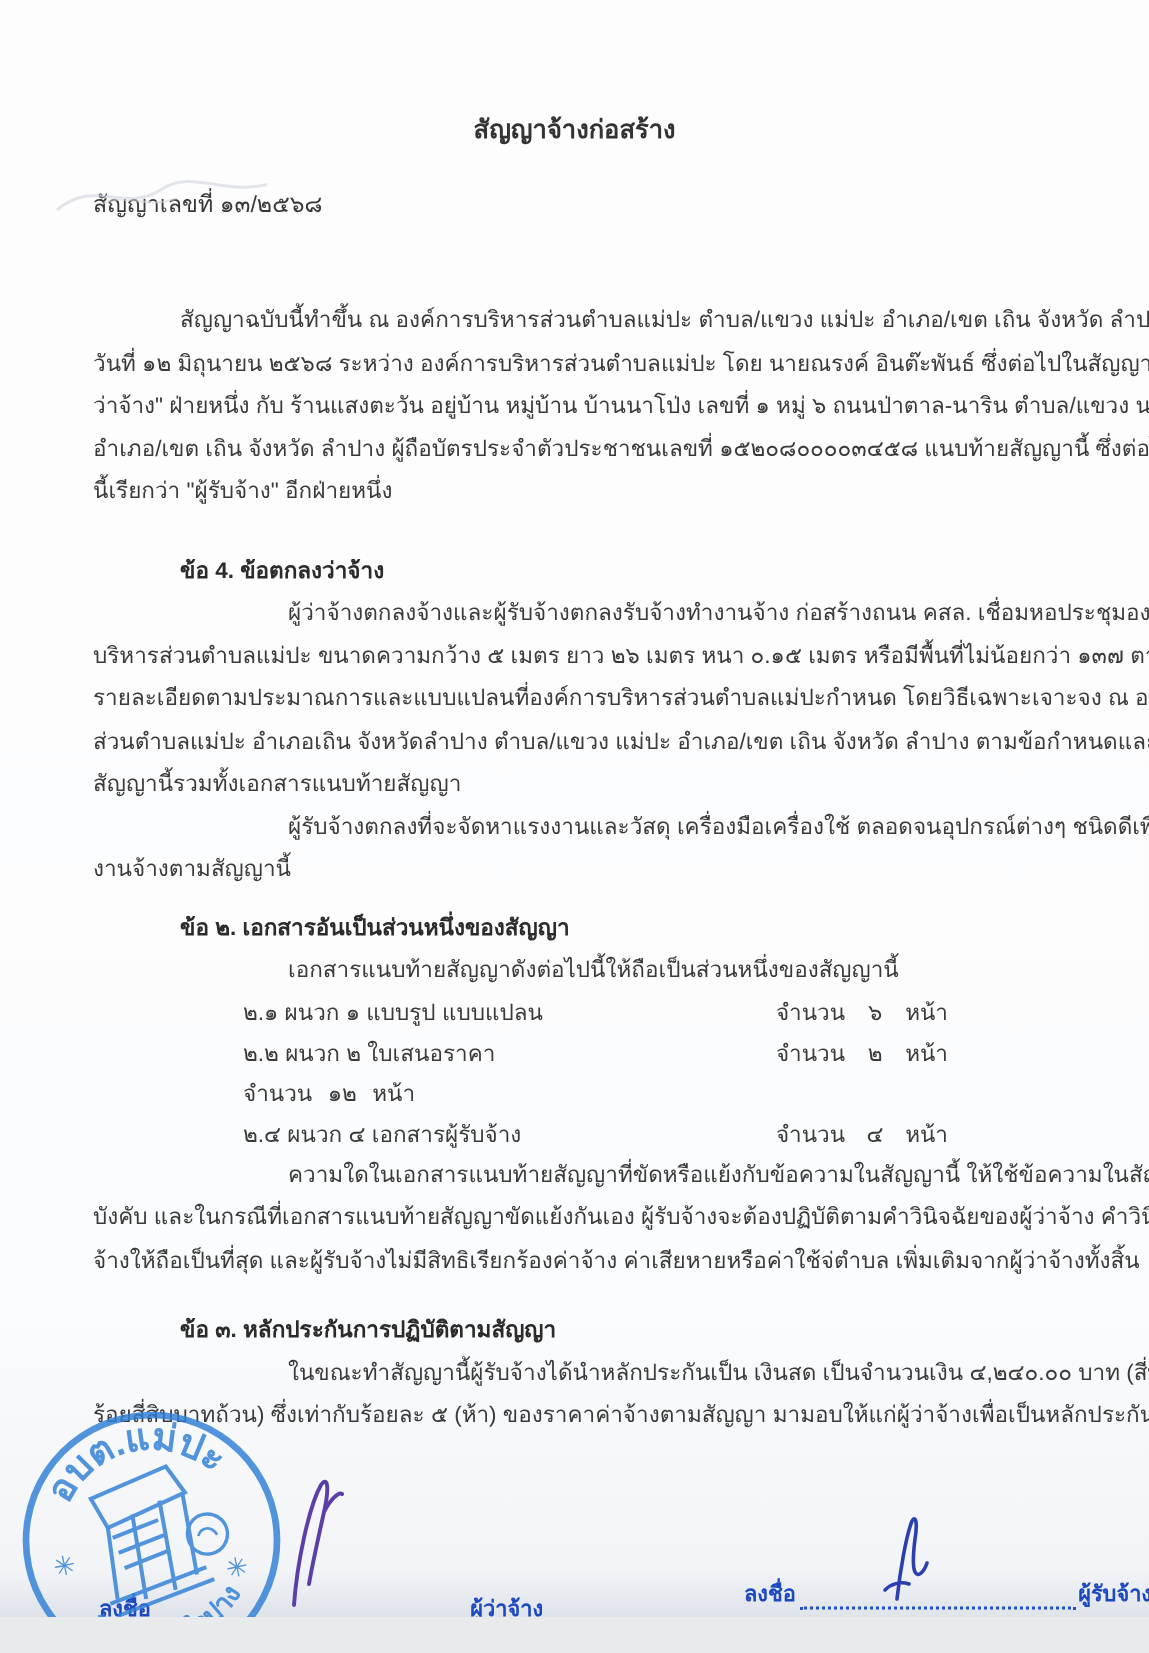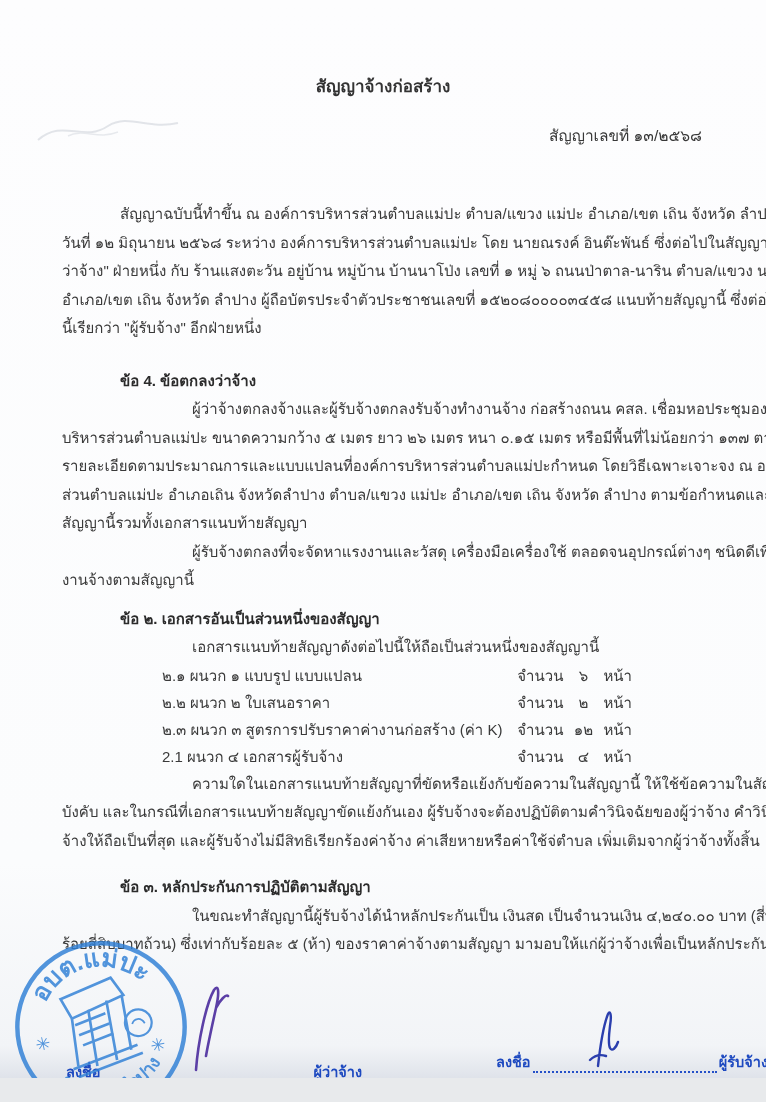--- a/index.html
+++ b/index.html
@@ -5,21 +5,21 @@
   html,body{margin:0;padding:0;background:#e8eaec;}
   .page{
     position:relative; width:766px; height:1078px; margin:0 auto;
     background:linear-gradient(180deg,#fdfdfe 0%, #fbfcfd 80%, #f2f4f7 97%, #dfe3ea 100%);
     overflow:hidden;
     font-family:"Liberation Sans", sans-serif;
     color:#3a3a3a;
   }
   .content{margin:0 62px 0 62px;}
   .doc-title{margin-top:72px; text-align:center; font-size:17px; font-weight:bold; color:#333;}
-  .contract-no{margin-top:24px; text-align:right; font-size:15.5px; padding-right:2px; color:#383838;}
+  .contract-no{margin-top:24px; font-size:15.5px; padding-right:2px; color:#383838;}
   .para{font-size:15px; line-height:28.5px;}
   .line{white-space:nowrap;}
   .indent1{padding-left:58px;}
   .indent2{padding-left:130px;}
   .heading{font-weight:bold; color:#2b2b2b;}
   .s1gap{margin-top:24px;} .s2gap{margin-top:10px;} .s3gap{margin-top:18px;}
   .intro{margin-top:52px;}
   .attach-row{display:flex; line-height:27px; font-size:15px; padding-left:100px; padding-right:72px;}
   .attach-label{flex:1;}
   .attach-right{display:flex; gap:6px;}
@@ -87,29 +87,28 @@
       </div>
       <div class="attach-row">
         <span class="attach-label">๒.๒  ผนวก ๒ ใบเสนอราคา</span>
         <span class="attach-right">
             <span>จำนวน</span>
             <span class="attach-count">๒</span>
             <span>หน้า</span>
           </span>
       </div>
       <div class="attach-row">
-        <span class="attach-label">๒.๓  ผนวก ๓ สูตรการปรับราคาค่างานก่อสร้าง (ค่า K)</span>
         <span class="attach-right">
             <span>จำนวน</span>
             <span class="attach-count">๑๒</span>
             <span>หน้า</span>
           </span>
       </div>
       <div class="attach-row">
-        <span class="attach-label">2.1  ผนวก ๔ เอกสารผู้รับจ้าง</span>
+        <span class="attach-label">๒.๔  ผนวก ๔ เอกสารผู้รับจ้าง</span>
         <span class="attach-right">
             <span>จำนวน</span>
             <span class="attach-count">๔</span>
             <span>หน้า</span>
           </span>
       </div>
 
       <div class="line indent2">ความใดในเอกสารแนบท้ายสัญญาที่ขัดหรือแย้งกับข้อความในสัญญานี้ ให้ใช้ข้อความในสัญญานี้</div>
       <div class="line">บังคับ และในกรณีที่เอกสารแนบท้ายสัญญาขัดแย้งกันเอง ผู้รับจ้างจะต้องปฏิบัติตามคำวินิจฉัยของผู้ว่าจ้าง คำวินิจฉัยของผู้ว่า</div>
       <div class="line">จ้างให้ถือเป็นที่สุด และผู้รับจ้างไม่มีสิทธิเรียกร้องค่าจ้าง ค่าเสียหายหรือค่าใช้จ่ตำบล เพิ่มเติมจากผู้ว่าจ้างทั้งสิ้น</div>

